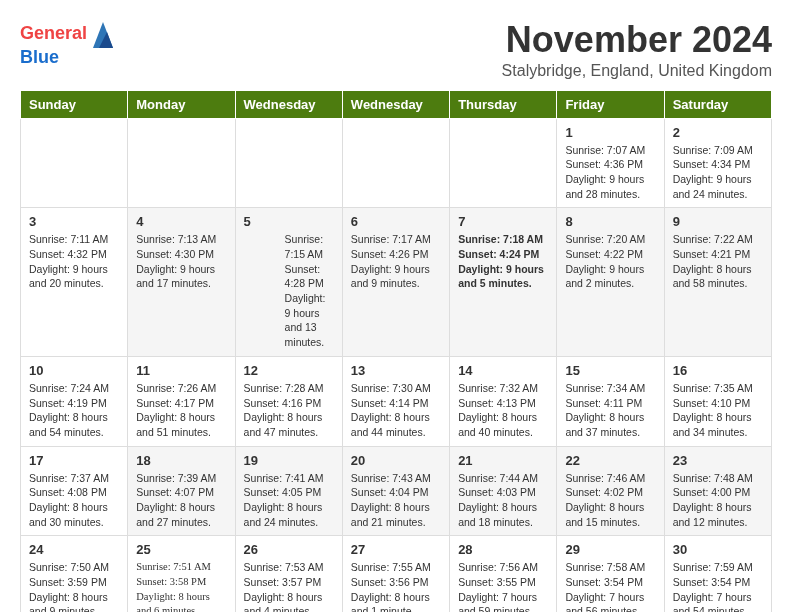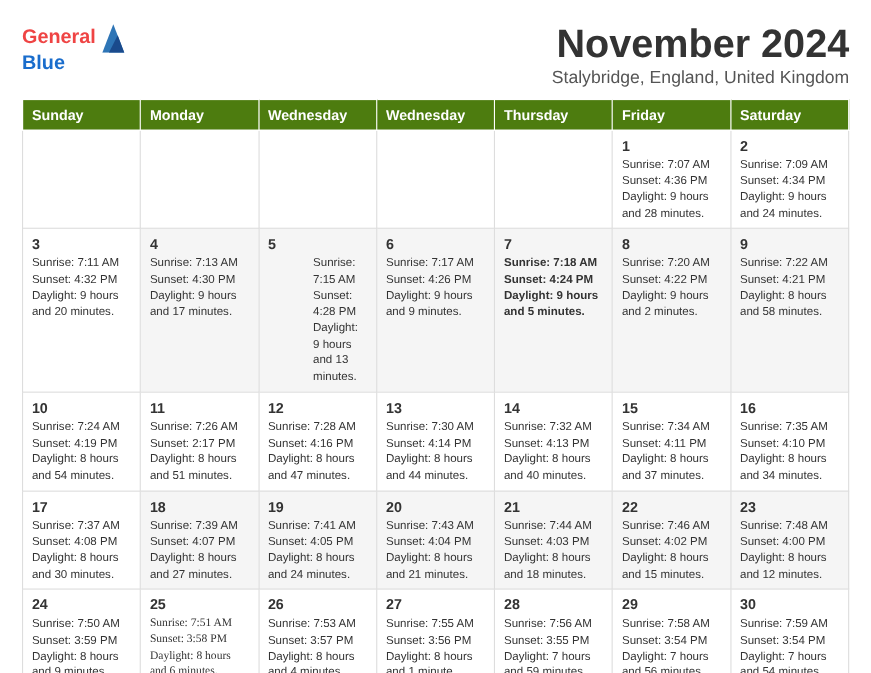--- a/index.html
+++ b/index.html
@@ -211,21 +211,21 @@
         <td>
           <span class="day-number">10</span>
           <div class="day-info" style="white-space: pre-line;">Sunrise: 7:24 AM
 Sunset: 4:19 PM
 Daylight: 8 hours
 and 54 minutes.</div>
         </td>
         <td>
           <span class="day-number">11</span>
           <div class="day-info" style="white-space: pre-line;">Sunrise: 7:26 AM
-Sunset: 2:17 PM
+Sunset: 4:17 PM
 Daylight: 8 hours
 and 51 minutes.</div>
         </td>
         <td>
           <span class="day-number">12</span>
           <div class="day-info" style="white-space: pre-line;">Sunrise: 7:28 AM
 Sunset: 4:16 PM
 Daylight: 8 hours
 and 47 minutes.</div>
         </td>

